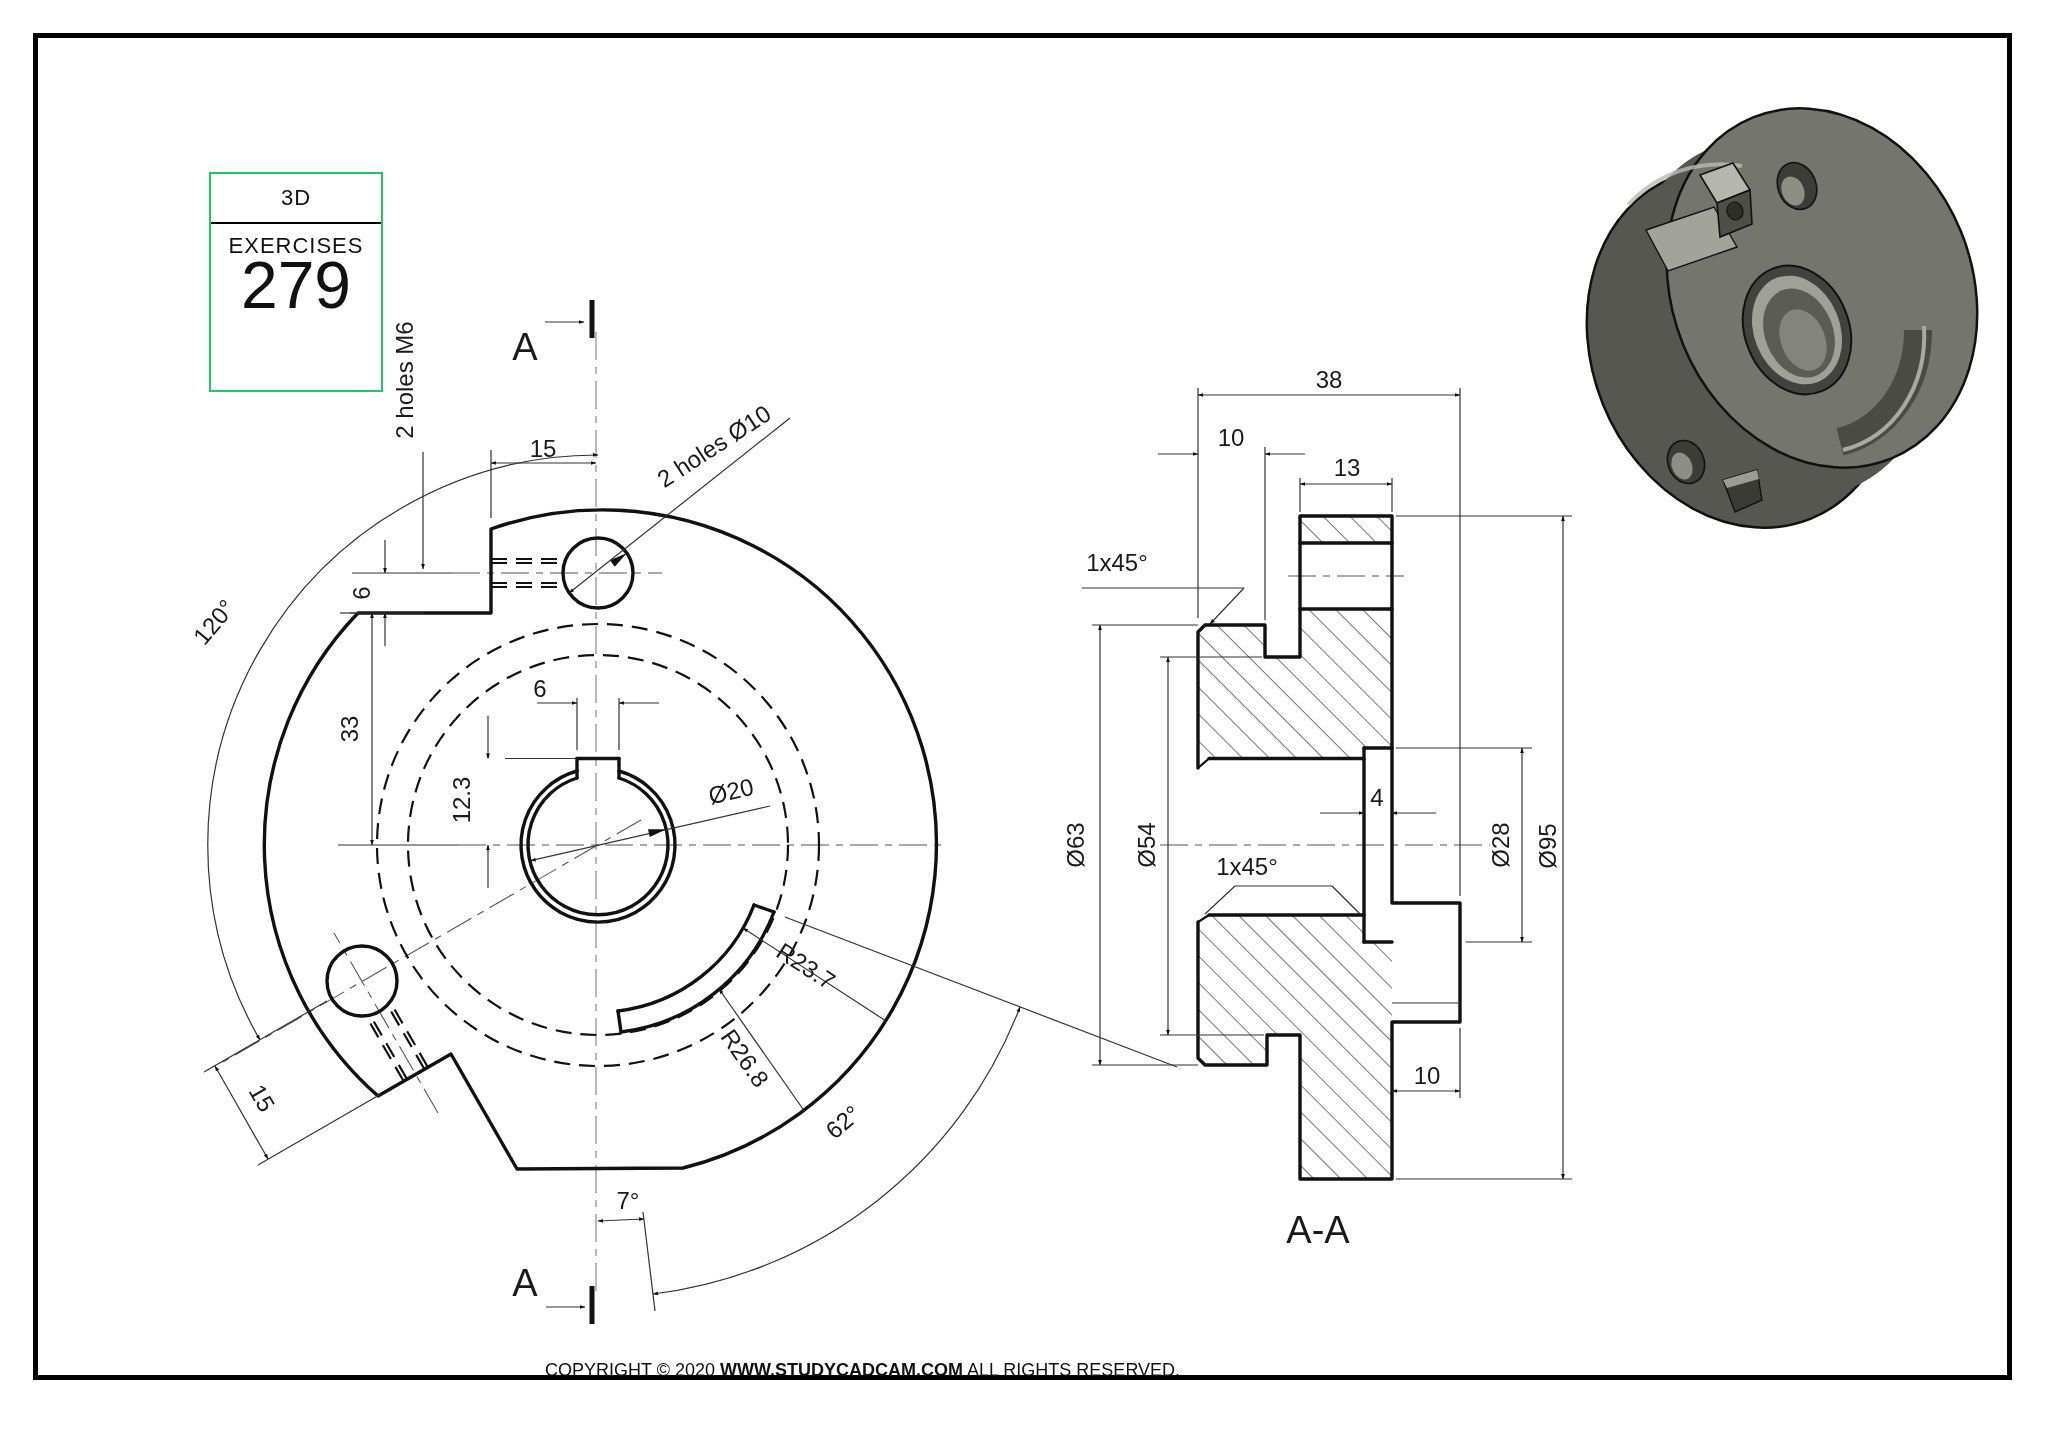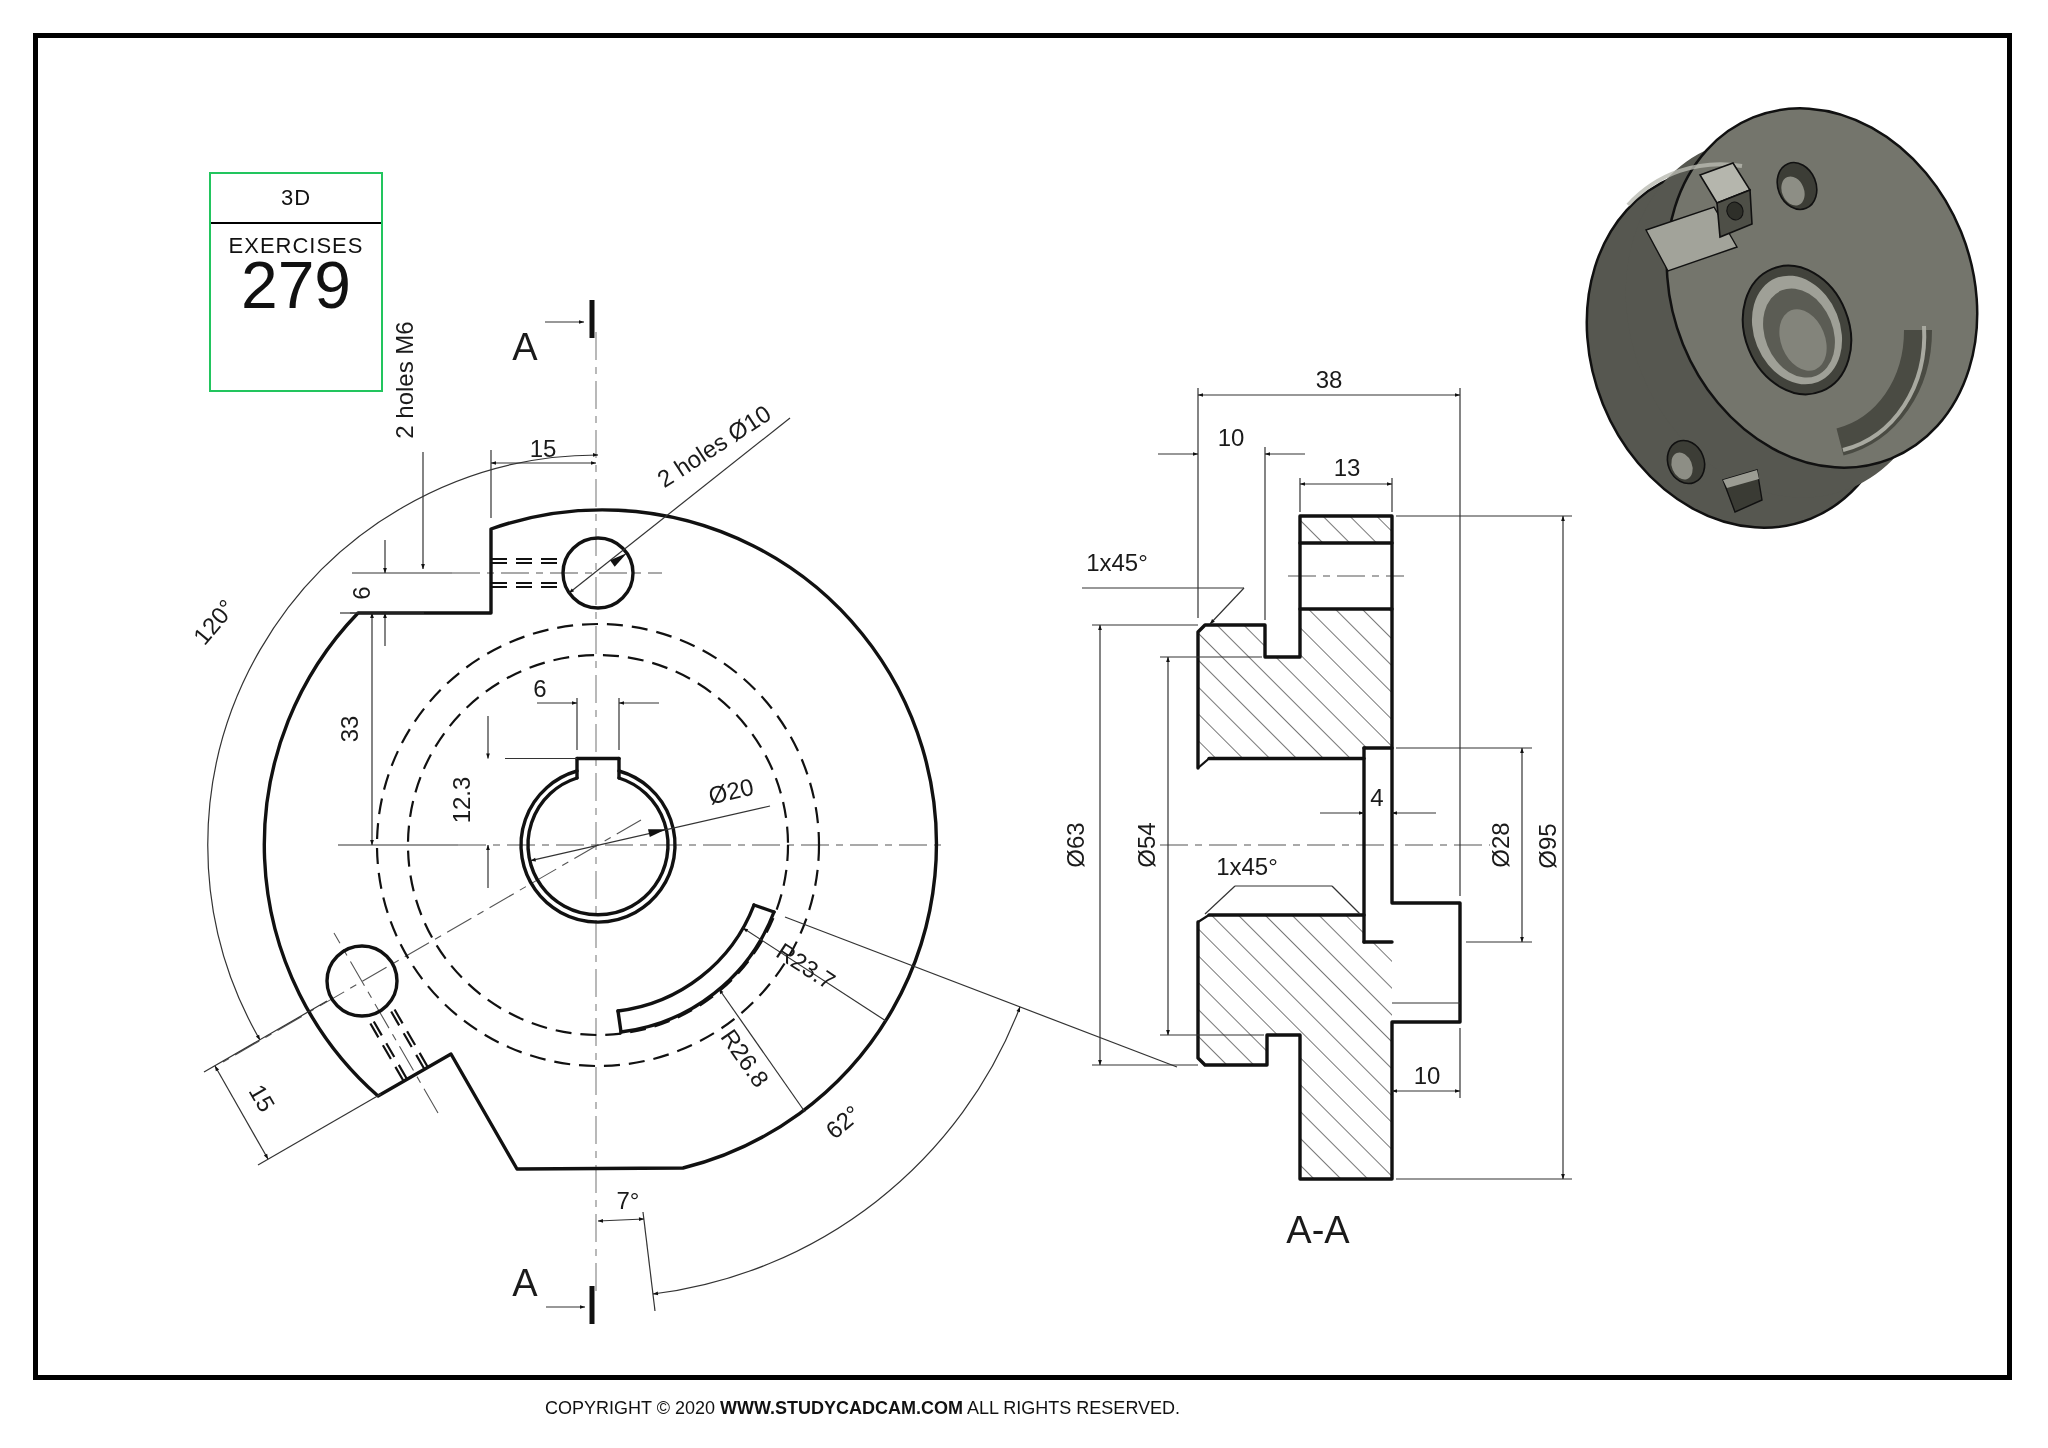--- a/index.html
+++ b/index.html
@@ -6,21 +6,21 @@
   #page{position:relative;width:2048px;height:1448px;background:#fff;overflow:hidden;
         font-family:"Liberation Sans",sans-serif;color:#111;}
   #frame{position:absolute;left:33px;top:33px;width:1979px;height:1347px;
          border:5px solid #000;box-sizing:border-box;}
   #titlebox{position:absolute;left:171px;top:172px;width:174px;height:220px;
             border:2px solid #22c55e;box-sizing:border-box;background:#fff;margin-left:38px;}
   #titlebox .series{height:48px;line-height:48px;text-align:center;font-size:22px;
             border-bottom:2px solid #000;letter-spacing:1px;}
   #titlebox .num{height:122px;display:flex;align-items:center;justify-content:center;
             font-size:66px;font-weight:normal;}
-  #footer{position:absolute;left:545px;top:1398px;width:600px;text-align:center;
+  #footer{position:absolute;left:545px;top:1360px;width:600px;text-align:center;
           font-size:18px;white-space:nowrap;}
   #footer .site{font-weight:bold;}
   svg text{font-family:"Liberation Sans",sans-serif;fill:#1a1a1a;}
   .dim{font-size:24px;}
   .big{font-size:38px;}
   .thick{stroke:#111;stroke-width:3.4;fill:none;stroke-linejoin:round;stroke-linecap:round;}
   .med{stroke:#111;stroke-width:2.2;fill:none;}
   .thin{stroke:#333;stroke-width:1.2;fill:none;}
   .hid{stroke:#111;stroke-width:2.2;fill:none;stroke-dasharray:16 9;}
   .cl{stroke:#8a8a8a;stroke-width:1.2;fill:none;stroke-dasharray:28 7 7 7;}

